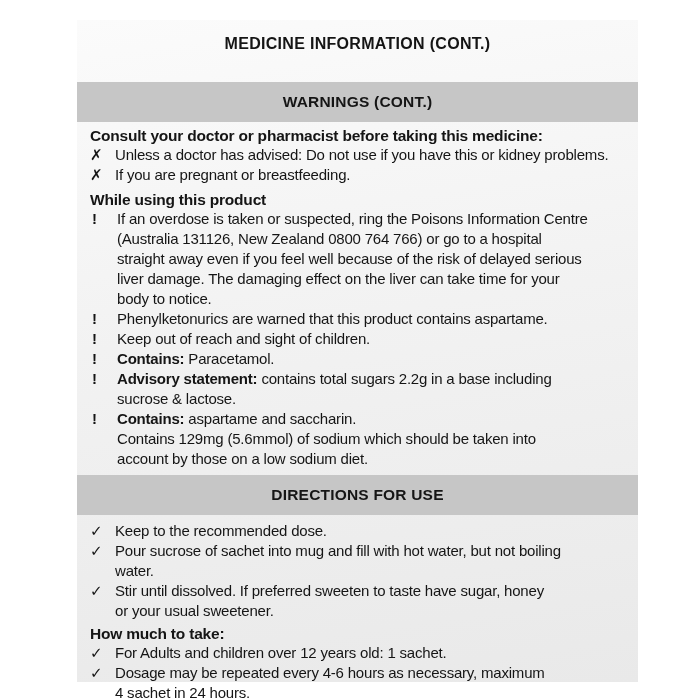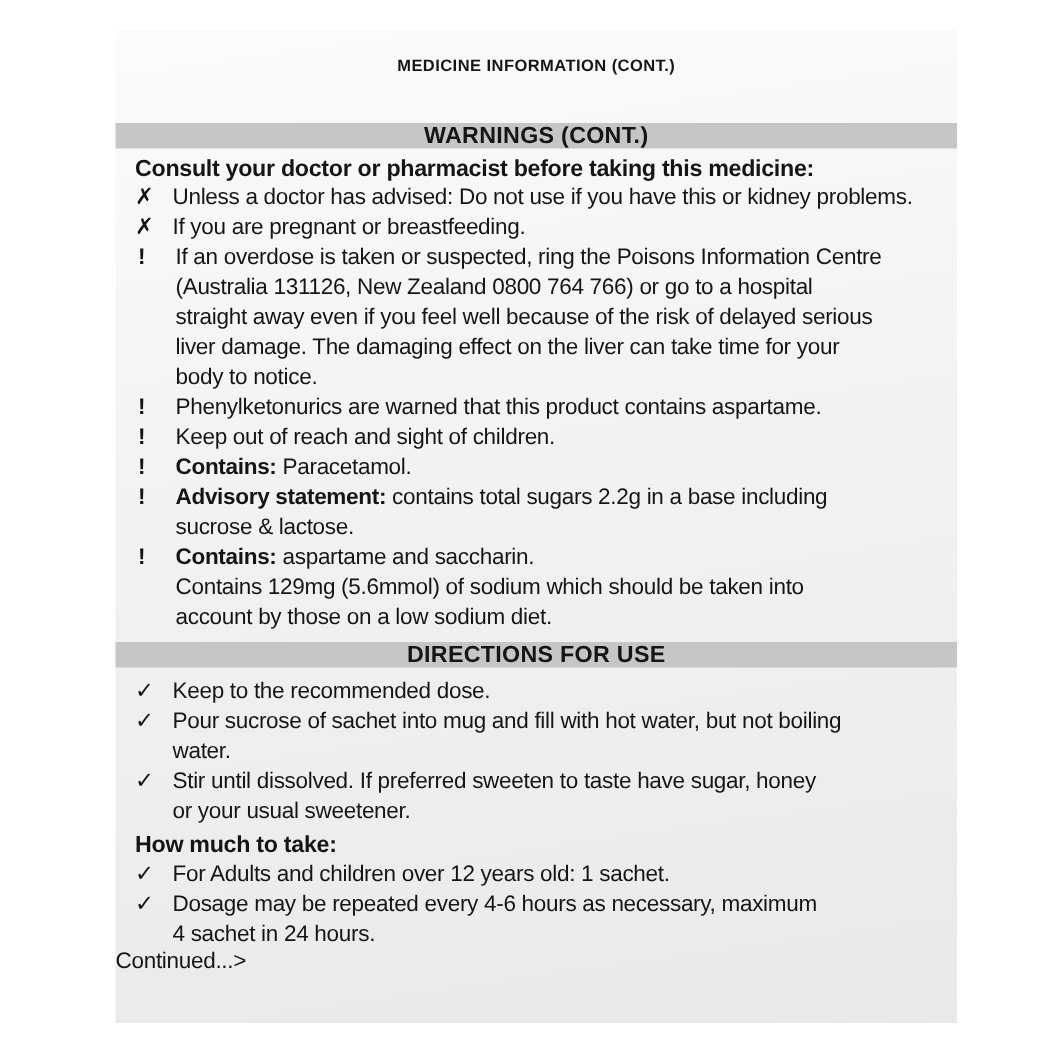--- a/index.html
+++ b/index.html
@@ -5,25 +5,25 @@
   html,body{margin:0;padding:0;background:#ffffff;}
   .page{
     position:relative;width:700px;height:700px;background:#ffffff;overflow:hidden;
     font-family:"Liberation Sans","DejaVu Sans",sans-serif;color:#151515;
   }
   .sheet{
     position:absolute;left:77px;top:20px;width:561px;height:662px;
     background:linear-gradient(172deg,#fbfbfb 0%,#f2f2f2 45%,#e9e9e9 100%);
   }
   .doc-title{
-    text-align:center;font-weight:700;font-size:11px;letter-spacing:.3px;
+    text-align:center;font-weight:700;font-size:16px;letter-spacing:.3px;
     padding-top:17px;line-height:14px;
   }
   .section-bar{
-    height:17px;background:#c6c6c6;display:flex;align-items:center;justify-content:center;
+    height:40px;background:#c6c6c6;display:flex;align-items:center;justify-content:center;
     font-weight:700;font-size:15.5px;letter-spacing:.2px;
   }
   .bar-warnings{margin-top:31px;}
   .bar-directions{margin-top:6px;}
   .content{
     padding:0 10px 0 13px;font-size:15px;line-height:20px;letter-spacing:-.2px;
   }
   .content-warnings{margin-top:5px;}
   .content-directions{margin-top:6px;}
   .sub-heading{font-weight:700;font-size:15.5px;line-height:18px;}
@@ -54,20 +54,21 @@
 
       <div class="row">
         <span class="glyph">✗</span>
         <span class="txt">Unless a doctor has advised: Do not use if you have this or kidney problems.</span>
       </div>
       <div class="row">
         <span class="glyph">✗</span>
         <span class="txt">If you are pregnant or breastfeeding.</span>
       </div>
 
+      <div class="sub-heading spaced">While using this product</div>
 
       <div class="row">
         <span class="glyph bang">!</span>
         <span class="txt"><b></b><span>If an overdose is taken or suspected, ring the Poisons Information Centre
 (Australia 131126, New Zealand 0800 764 766) or go to a hospital
 straight away even if you feel well because of the risk of delayed serious
 liver damage. The damaging effect on the liver can take time for your
 body to notice.</span></span>
       </div>
       <div class="row">

